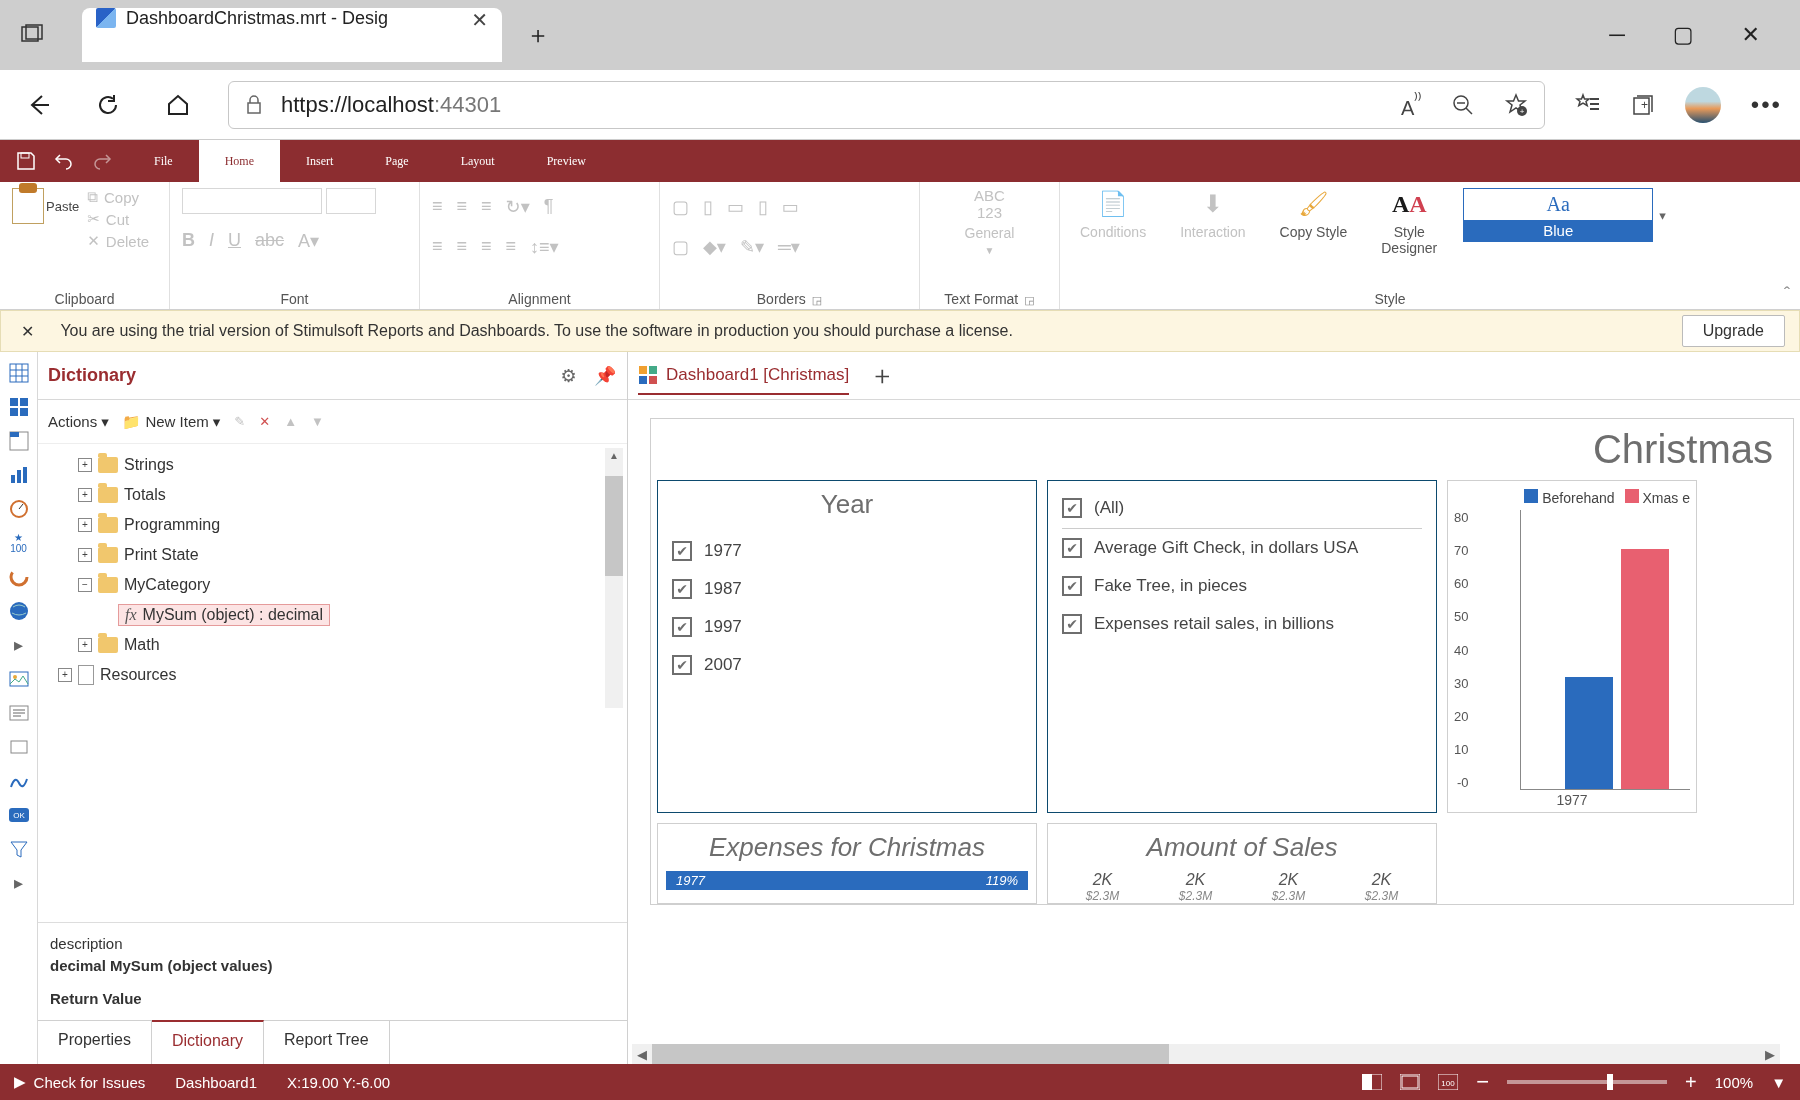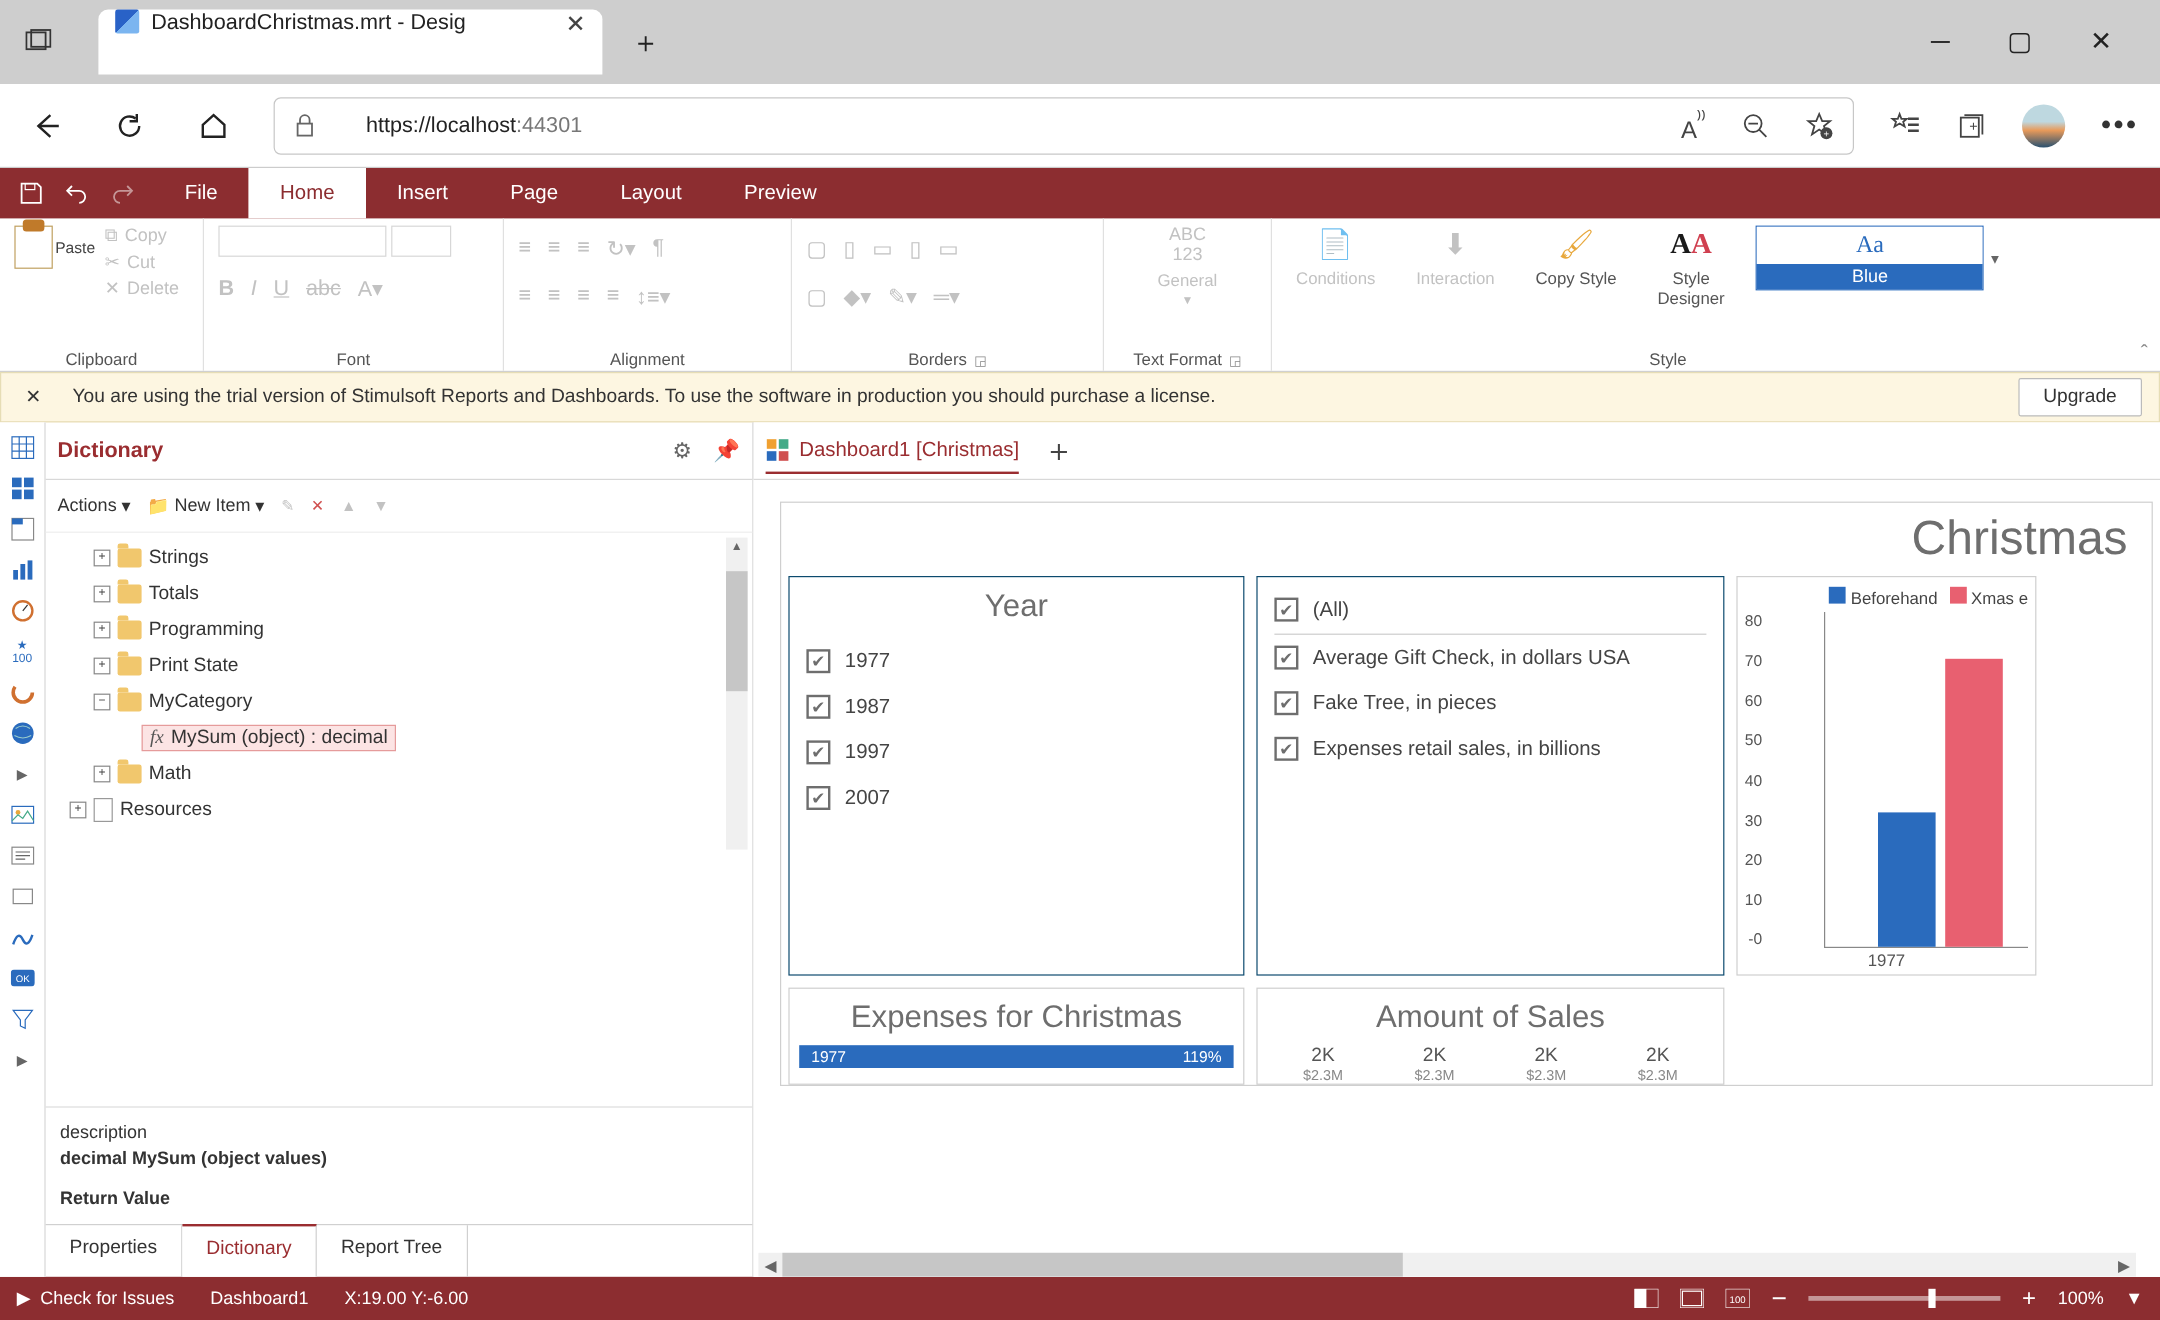--- a/index.html
+++ b/index.html
@@ -15,32 +15,32 @@
 .browser-tab .tab-close { margin-left: auto; font-size: 20px; color: #444; cursor: pointer; }
 .browser-newtab { width: 40px; height: 40px; display: flex; align-items: center; justify-content: center; font-size: 24px; color: #222; margin-left: 16px; }
 .window-controls { margin-left: auto; display: flex; gap: 48px; padding-right: 40px; align-items: center; }
 .window-controls span { font-size: 22px; color: #222; }
 
 
 .address-bar-row { height: 70px; background: #fff; display: flex; align-items: center; padding: 0 18px; gap: 30px; border-bottom: 1px solid #ccc; }
 .nav-btn { width: 40px; height: 40px; display: flex; align-items: center; justify-content: center; font-size: 22px; color: #222; }
 .address-bar { flex: 1; height: 48px; border: 1px solid #c7c7c7; border-radius: 6px; display: flex; align-items: center; padding: 0 16px; gap: 18px; }
 .lock-icon { color: #666; font-size: 18px; }
-.url-text { font-size: 18px; color: #222; margin-left: 24px; }
+.url-text { font-size: 22px; color: #222; }
 .url-text .port { color: #777; }
 .ab-icons { margin-left: auto; display: flex; gap: 30px; align-items: center; color: #444; font-size: 20px; }
 .avatar { width: 36px; height: 36px; border-radius: 50%; background: linear-gradient(180deg, #bed8e0 40%, #e89a5a 60%, #285070 100%); }
 .more-dots { font-size: 24px; letter-spacing: 2px; }
 
 
 .ribbon { background: #8c2d30; color: #fff; }
 .ribbon-tabs { height: 42px; display: flex; align-items: stretch; }
 .rt-left { display: flex; align-items: center; gap: 18px; padding: 0 16px; }
 .rt-left svg, .rt-left span.icon { width: 20px; height: 20px; color: #fff; }
-.rt-tab { padding: 0 26px; display: flex; align-items: center; font-size: 17px; color: #fff; cursor: pointer; }
+.rt-tab { padding: 0 26px; display: flex; align-items: center; font-size: 12px; color: #fff; cursor: pointer; font-family: Liberation Serif, serif; }
 .rt-tab.active { background: #fff; color: #8c2d30; }
 .ribbon-content { background: #fff; border-bottom: 1px solid #d0d0d0; height: 128px; display: flex; position: relative; }
 .rc-group { border-right: 1px solid #e0e0e0; padding: 6px 12px 2px 12px; display: flex; flex-direction: column; }
 .rc-group-body { flex: 1; display: flex; gap: 8px; align-items: flex-start; }
 .rc-group-label { text-align: center; font-size: 14px; color: #555; padding-top: 2px; }
 .paste-btn { display: flex; flex-direction: row; align-items: center; gap: 2px; color: #444; }
 .paste-btn .clip { width: 32px; height: 36px; background: #fff; border: 1px solid #c0a060; position: relative; }
 .paste-btn .clip::before { content: ""; position: absolute; top: -6px; left: 6px; width: 18px; height: 10px; background: #c07a2a; border-radius: 3px; }
 .mini-actions { display: flex; flex-direction: column; gap: 4px; color: #bbb; font-size: 15px; }
 .mini-actions .ma { display: flex; align-items: center; gap: 6px; }
@@ -109,21 +109,21 @@
 .chart-panel { flex: 0 0 250px; border: 1px solid #cfcfcf; padding: 8px 6px 4px 6px; position: relative; overflow: hidden; }
 .legend { display: flex; gap: 10px; justify-content: flex-end; font-size: 14px; color: #444; margin-bottom: 4px; white-space: nowrap; }
 .lg-sw { width: 14px; height: 14px; display: inline-block; }
 .chart-body { display: flex; height: 280px; gap: 48px; }
 .y-axis { display: flex; flex-direction: column; justify-content: space-between; font-size: 13px; color: #555; text-align: right; padding-right: 4px; }
 .plot { flex: 1; border-left: 1px solid #888; border-bottom: 1px solid #888; position: relative; }
 .bar { position: absolute; bottom: 0; width: 48px; }
 .bar.blue { background: #2a6bbd; left: 44px; height: 40%; }
 .bar.red { background: #e86070; left: 100px; height: 86%; }
 .x-label { text-align: center; font-size: 14px; color: #555; margin-top: 2px; }
-.dash-row2 { display: flex; gap: 10px; padding: 10px 6px 0 6px; }
+.dash-row2 { display: flex; gap: 10px; padding: 10px 6px 0 6px; font-style: italic; }
 .exp-panel { border: 1px solid #cfcfcf; flex: 1; padding: 8px 0 0 0; }
 .exp-title { text-align: center; font-size: 26px; color: #6e6e6e; margin-bottom: 8px; }
 .exp-bar { background: #2a6bbd; color: #fff; display: flex; justify-content: space-between; padding: 2px 10px; font-size: 13px; margin: 0 8px; }
 .sales-panel { border: 1px solid #cfcfcf; flex: 1; padding: 8px 8px 0 8px; }
 .sales-row { display: flex; justify-content: space-around; font-size: 16px; color: #555; }
 .sales-row.small { font-size: 12px; color: #888; }
 .h-scrollbar { position: absolute; left: 4px; right: 20px; bottom: 0; height: 20px; background: #f0f0f0; display: flex; align-items: center; }
 .h-scrollbar .larr, .h-scrollbar .rarr { width: 20px; text-align: center; color: #666; }
 .h-scrollbar .thumb { height: 100%; background: #c6c6c6; width: 45%; }
 

